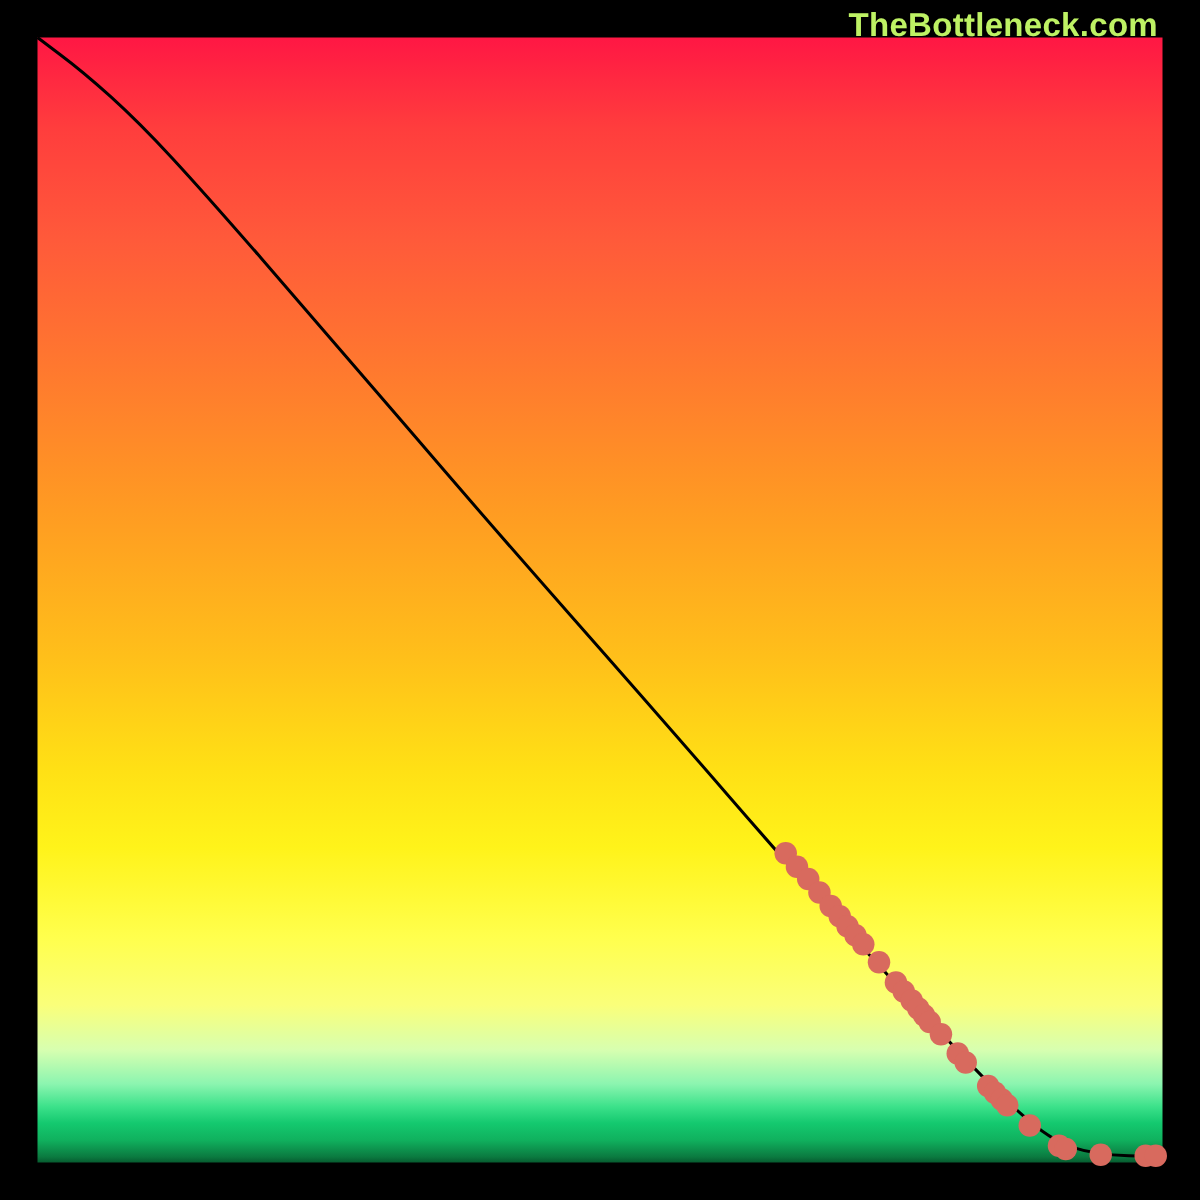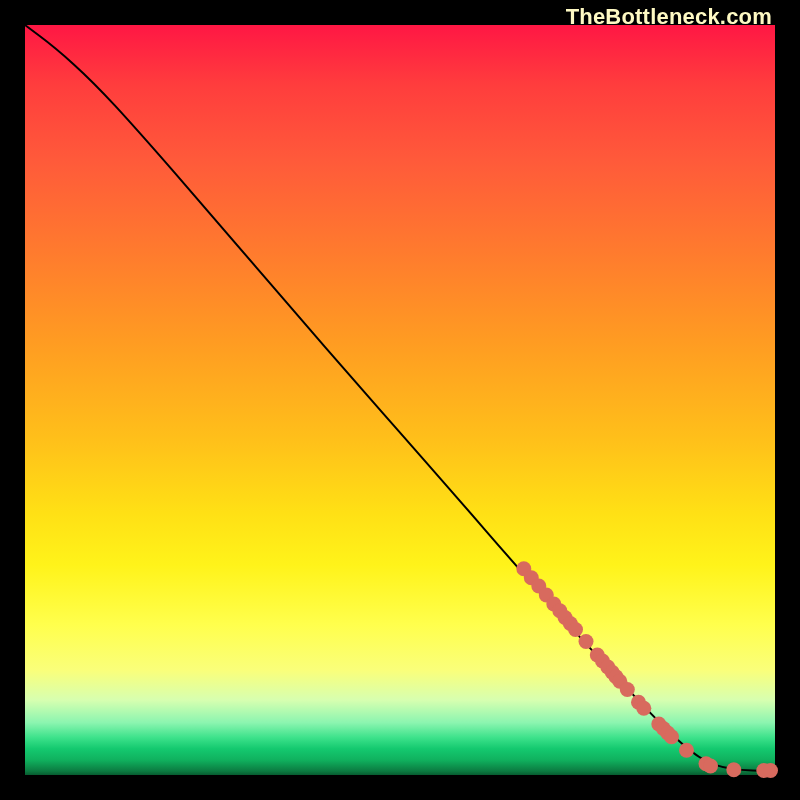--- a/index.html
+++ b/index.html
@@ -42,21 +42,21 @@
       #14c96f 96.5%,
       #10b15e 98%,
       #0b7a40 99.5%,
       #075c30 100%
     );
   }
   .watermark {
     position: absolute;
     top: 4px;
     right: 28px;
-    color: #fef9c3;
+    color: #bef264;
     font-size: 22px;
     font-weight: 600;
     letter-spacing: 0.2px;
     user-select: none;
   }
   svg.overlay {
     position: absolute;
     inset: 0;
     width: 750px;
     height: 750px;

